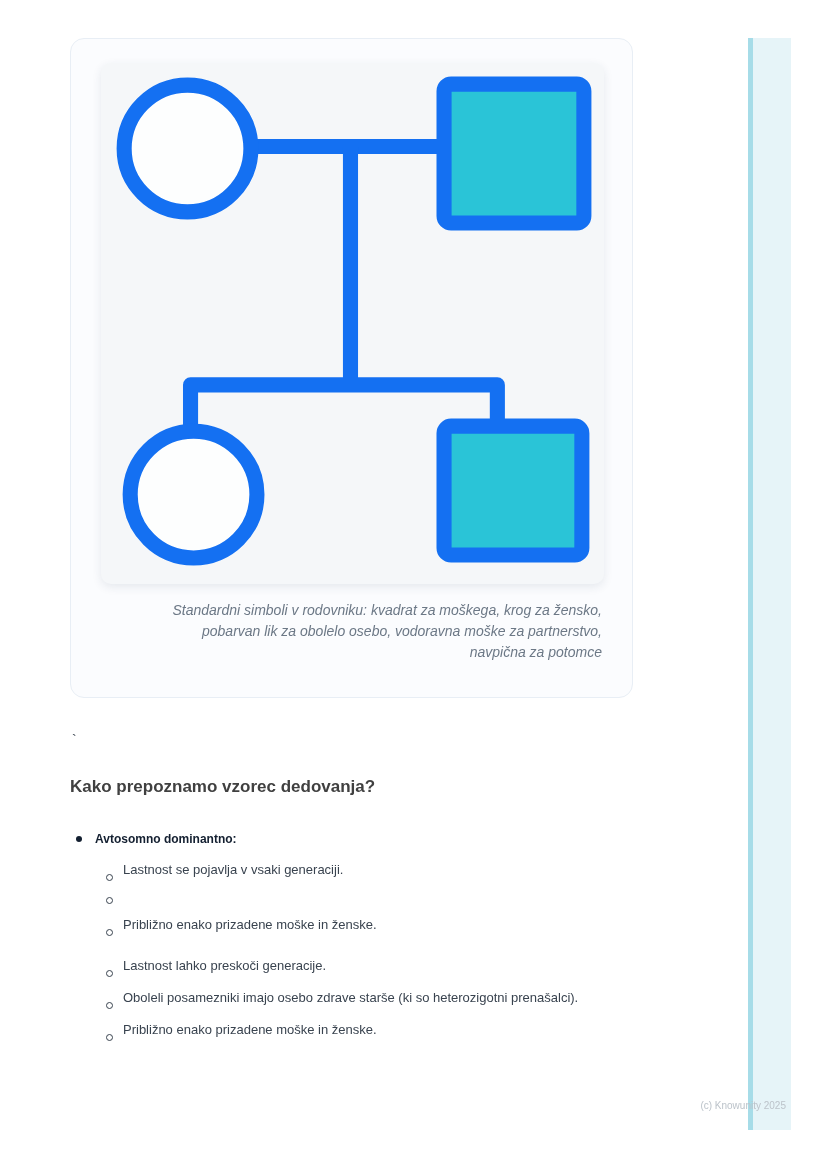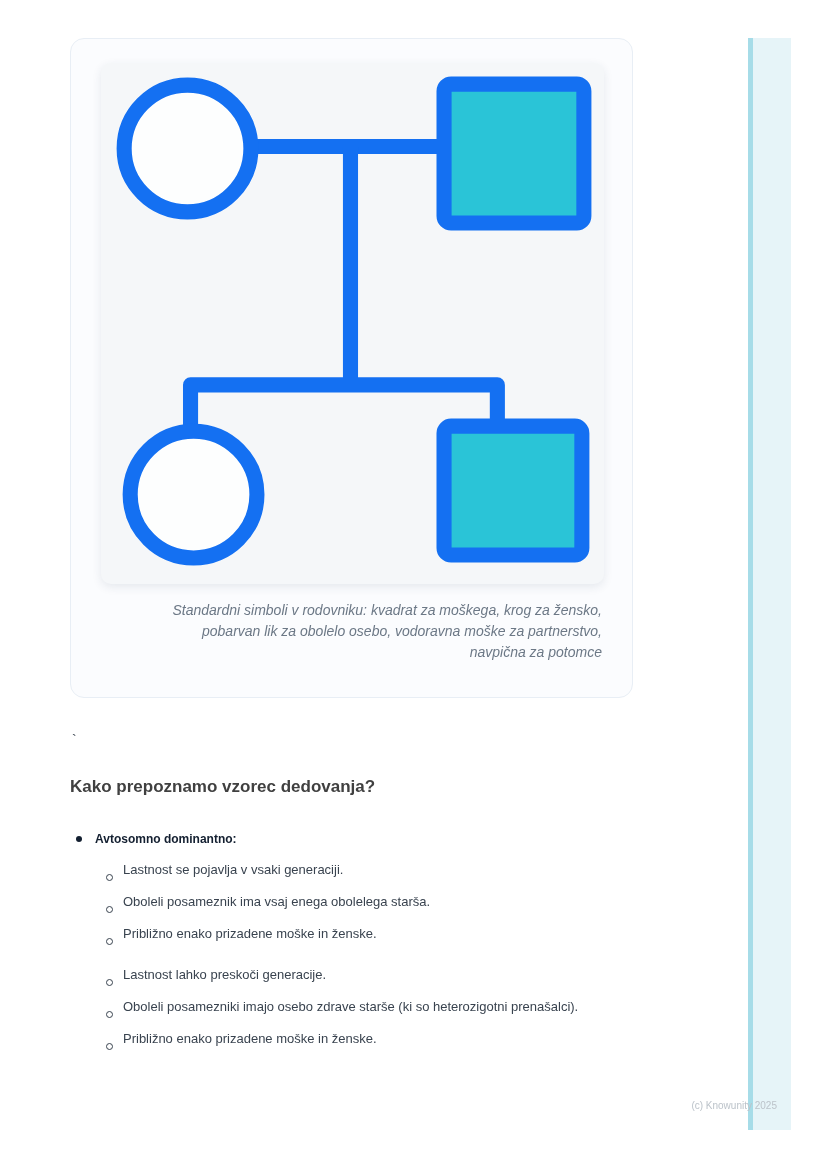--- a/index.html
+++ b/index.html
@@ -100,21 +100,21 @@
     width: 7px; height: 7px; border-radius: 50%;
     border: 1.6px solid #39434F;
     background: transparent;
     margin: 7px 10px 0 0;
     flex: 0 0 auto;
   }
   .inner-item .item-text { max-width: 590px; }
 
   .copyright {
     position: absolute;
-    top: 1100px; right: 51px;
+    top: 1100px; right: 42px;
     font-size: 10px;
     color: #BCC3CA;
     z-index: 2;
   }
 </style>
 </head>
 <body>
 
 <div class="scroll-strip">
   <div class="strip-line"></div>
@@ -159,21 +159,20 @@
         <span class="bullet-disc"></span>
         <span class="item-label">Avtosomno dominantno:</span>
       </div>
       <ul class="inner-list">
         <li class="inner-item">
           <span class="bullet-circle"></span>
           <span class="item-text">Lastnost se pojavlja v vsaki generaciji.</span>
         </li>
         <li class="inner-item">
           <span class="bullet-circle"></span>
-          <span class="item-text">Oboleli posameznik ima vsaj enega obolelega starša.</span>
         </li>
         <li class="inner-item">
           <span class="bullet-circle"></span>
           <span class="item-text">Približno enako prizadene moške in ženske.</span>
         </li>
       </ul>
     </li>
     <li class="outer-item">
       <ul class="inner-list">
         <li class="inner-item">

